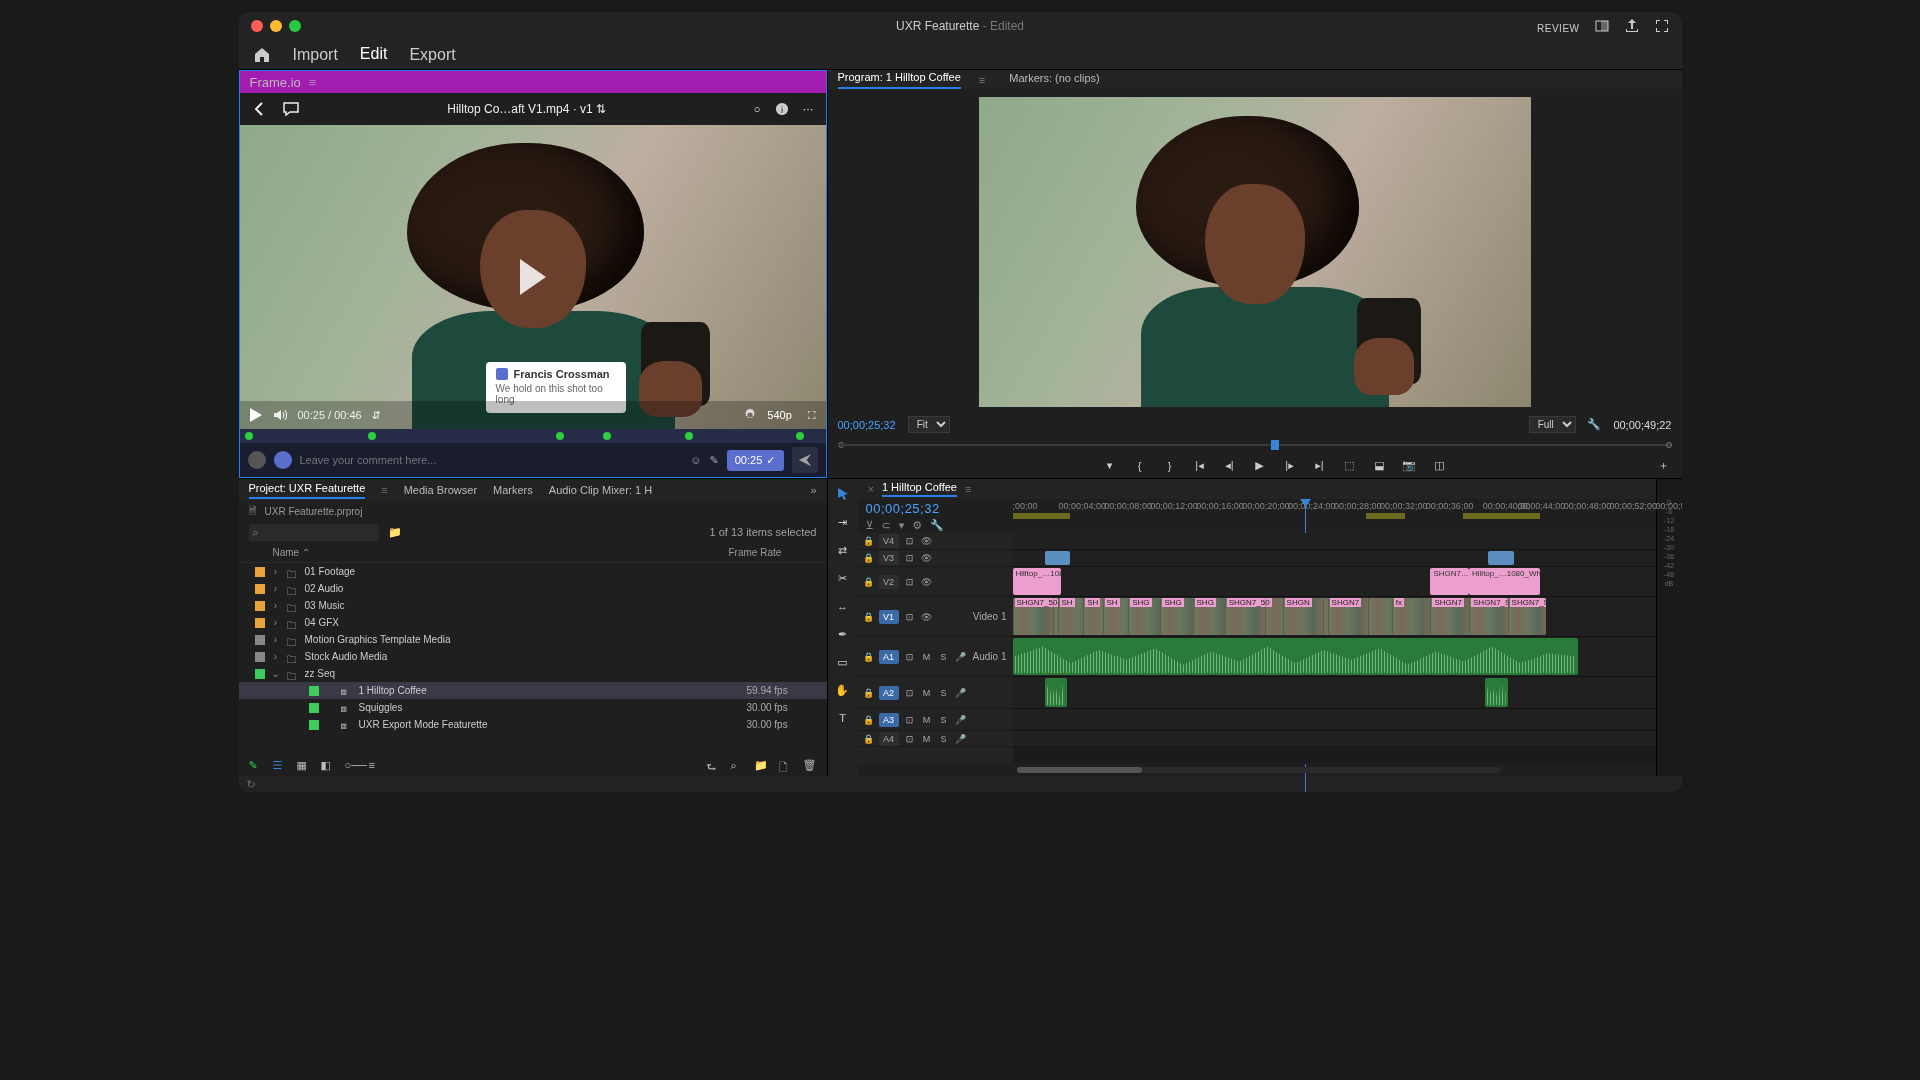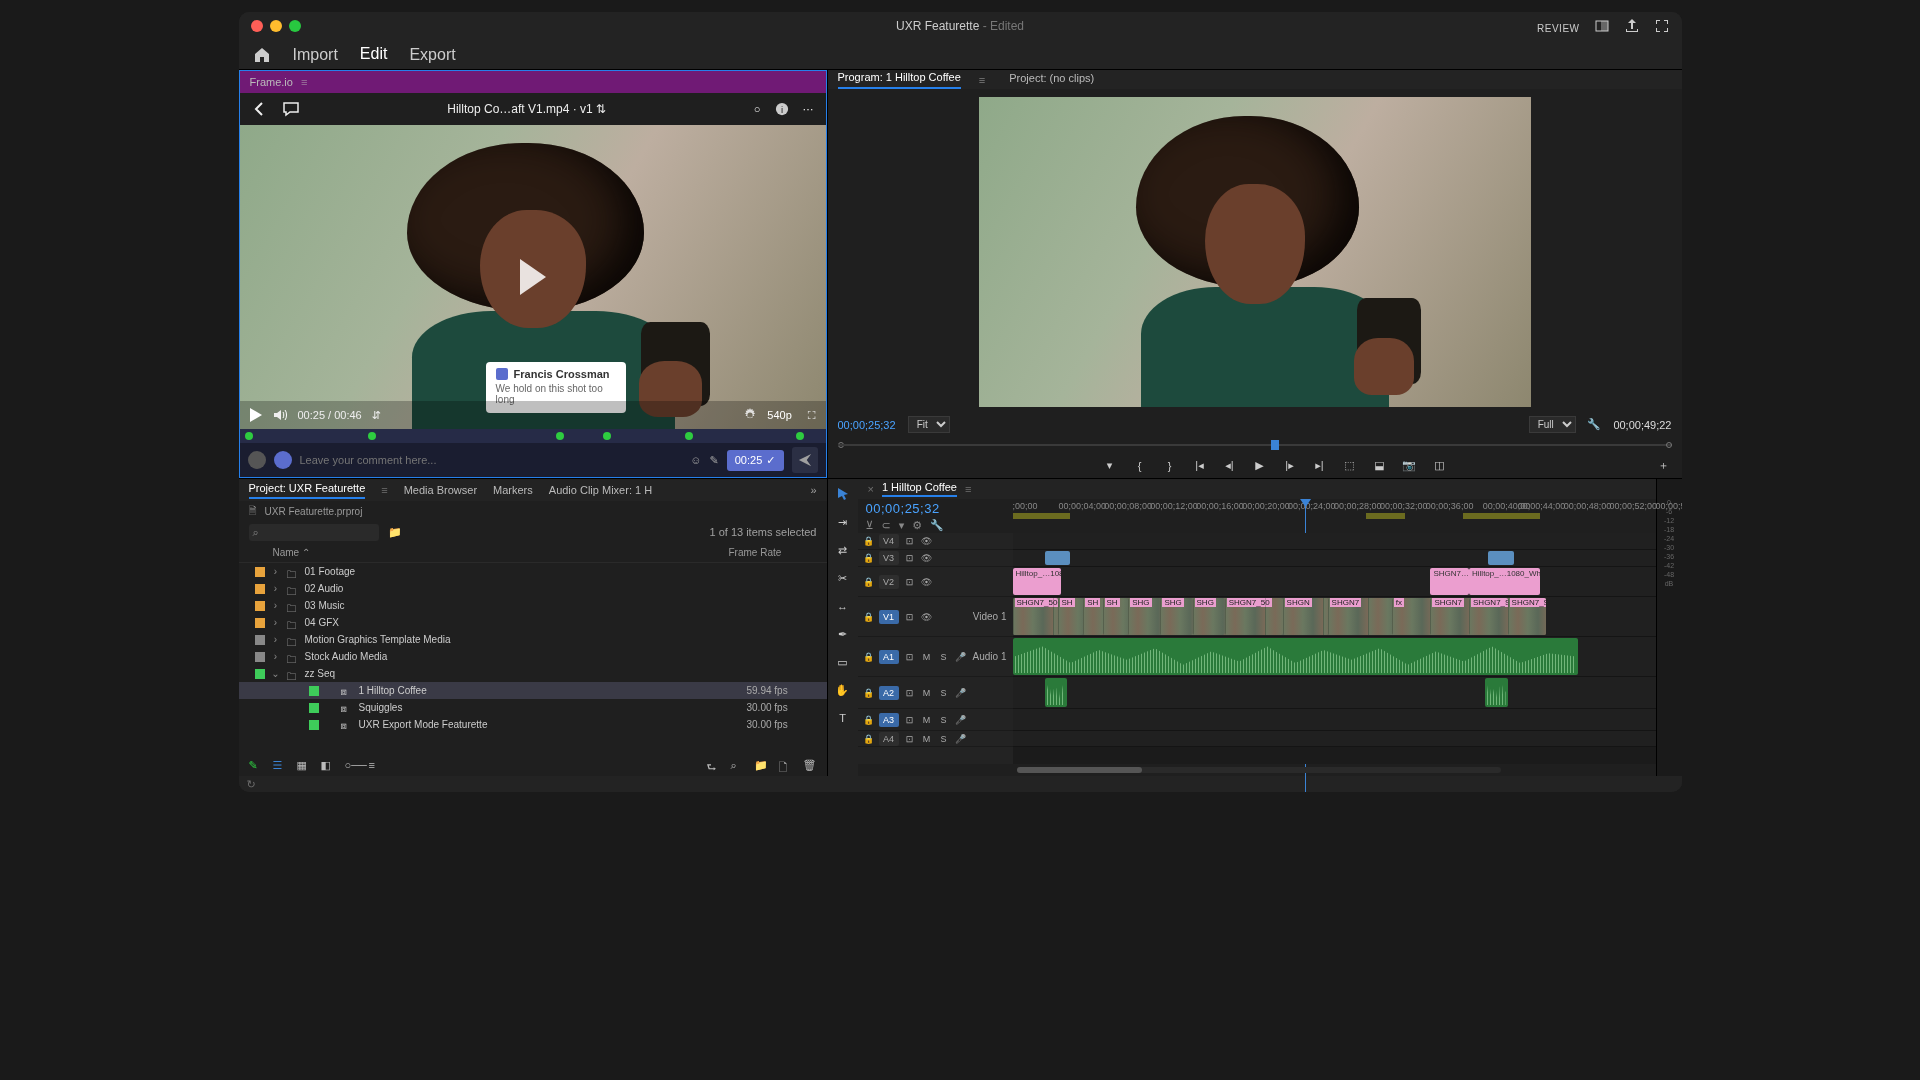--- a/index.html
+++ b/index.html
@@ -16,21 +16,21 @@
 .title-right svg{width:16px;height:16px}
 
 .toptabs{height:30px;background:#232323;display:flex;align-items:center;padding:0 14px;gap:22px;color:#ccc;font-size:16px;border-bottom:1px solid #000}
 .toptabs .home-ic{width:18px;height:18px}
 .toptabs .tab{padding:7px 0;cursor:pointer}
 .toptabs .tab.active{border-bottom:2px solid #2680eb;color:#fff}
 
 .main{flex:1;display:grid;grid-template-columns:588px 1fr;grid-template-rows:408px 1fr;background:#1b1b1b}
 
 .frameio{grid-column:1;grid-row:1;display:flex;flex-direction:column;border:1px solid #2680eb;background:#1f1f1f}
-.panel-tabbar{height:22px;display:flex;align-items:center;padding:0 10px;gap:8px;font-size:11px;color:#bbb;background:#701a75}
+.panel-tabbar{height:22px;display:flex;align-items:center;padding:0 10px;gap:8px;font-size:13px;color:#bbb;background:#a21caf}
 .panel-tabbar .menu-ic{opacity:.6}
 .fio-top{height:32px;display:flex;align-items:center;padding:0 12px;gap:12px;justify-content:space-between;color:#eee}
 .fio-top .left,.fio-top .right{display:flex;align-items:center;gap:14px}
 .fio-title{font-size:12px;color:#eee}
 .fio-vid{flex:1;position:relative;background:linear-gradient(120deg,#8fa989 0%,#a5b49a 35%,#bdaea0 55%,#8d876f 100%);overflow:hidden}
 
 .subject{position:absolute;left:33%;top:6%;width:45%;height:92%}
 .hair{position:absolute;left:-10%;top:0;width:90%;height:60%;background:#2a1b12;border-radius:50% 50% 48% 52%/55% 55% 48% 48%;box-shadow:inset -20px -10px 40px #0a0604}
 .face{position:absolute;left:18%;top:24%;width:40%;height:42%;background:#6a3f2c;border-radius:48% 52% 50% 50%/52% 48% 58% 58%}
 .shirt{position:absolute;left:-8%;top:60%;width:100%;height:55%;background:#1d4a3d;border-radius:30% 30% 0 0}
@@ -276,21 +276,21 @@
               <path d="M1 8l14-7-5 7 5 7z"></path>
             </svg>
           </span>
       </div>
     </div>
 
     <div class="program">
       <div class="prog-tabbar">
         <span class="t active">Program: 1 Hilltop Coffee</span>
         <span style="opacity:.6">≡</span>
-        <span class="t" style="margin-left:6px">Project: (no clips)</span>
+        <span class="t" style="margin-left:6px">Markers: (no clips)</span>
       </div>
       <div class="prog-vid">
         <div class="frame">
             <div class="subject" style="left:33%">
               <div class="shirt"></div>
               <div class="hair"></div>
               <div class="face"></div>
               <div class="phone"></div>
               <div class="hand"></div>
             </div>

